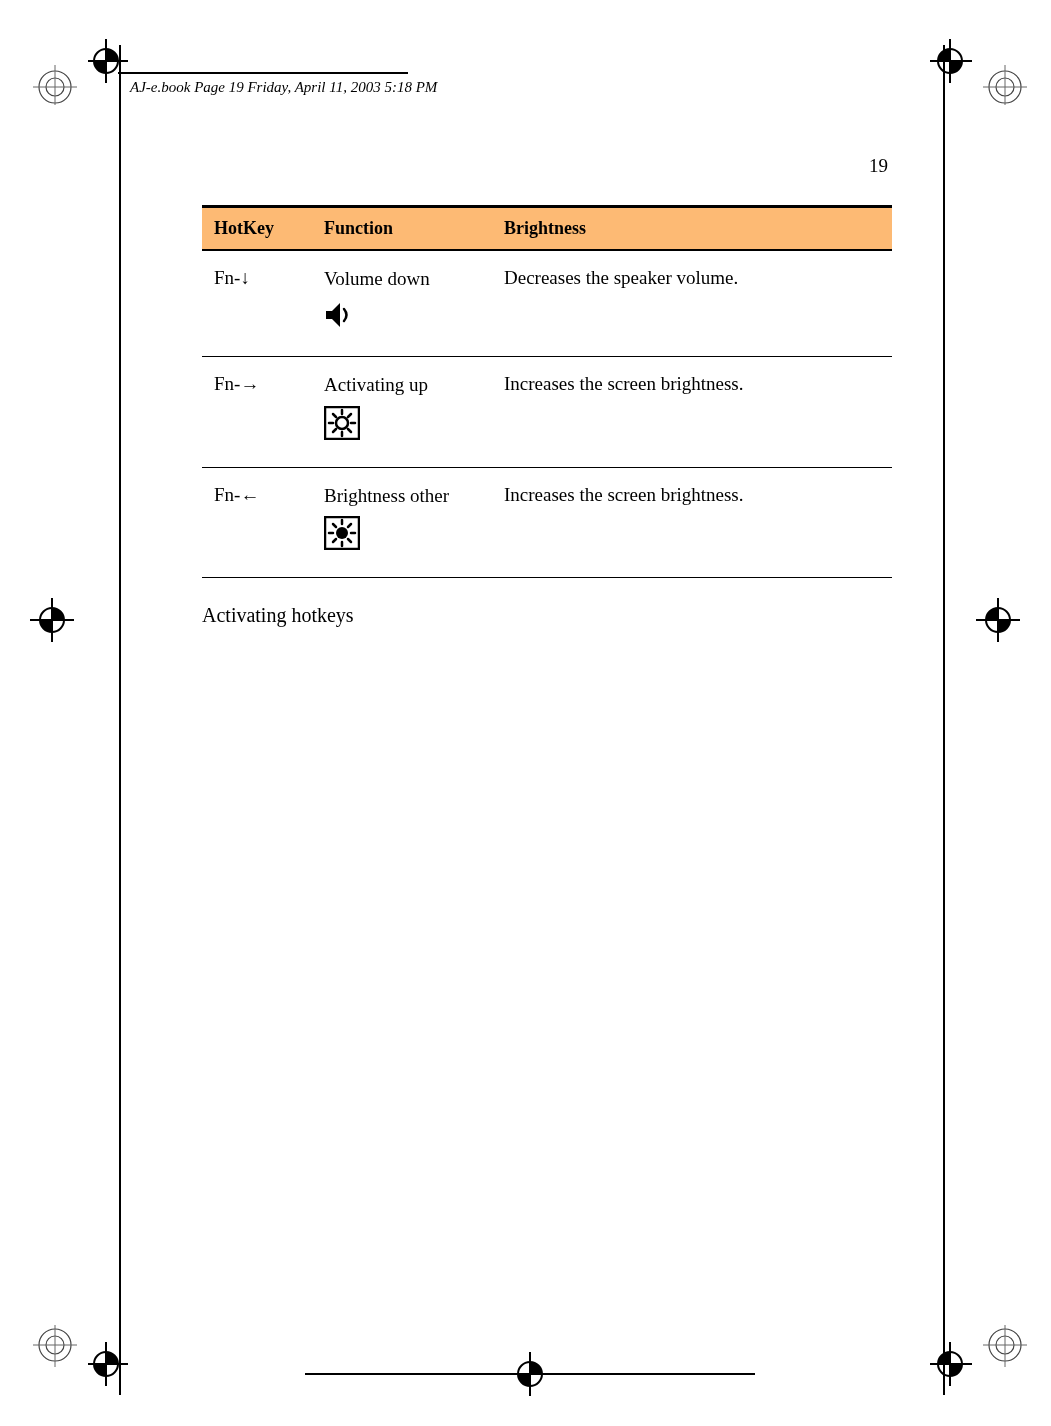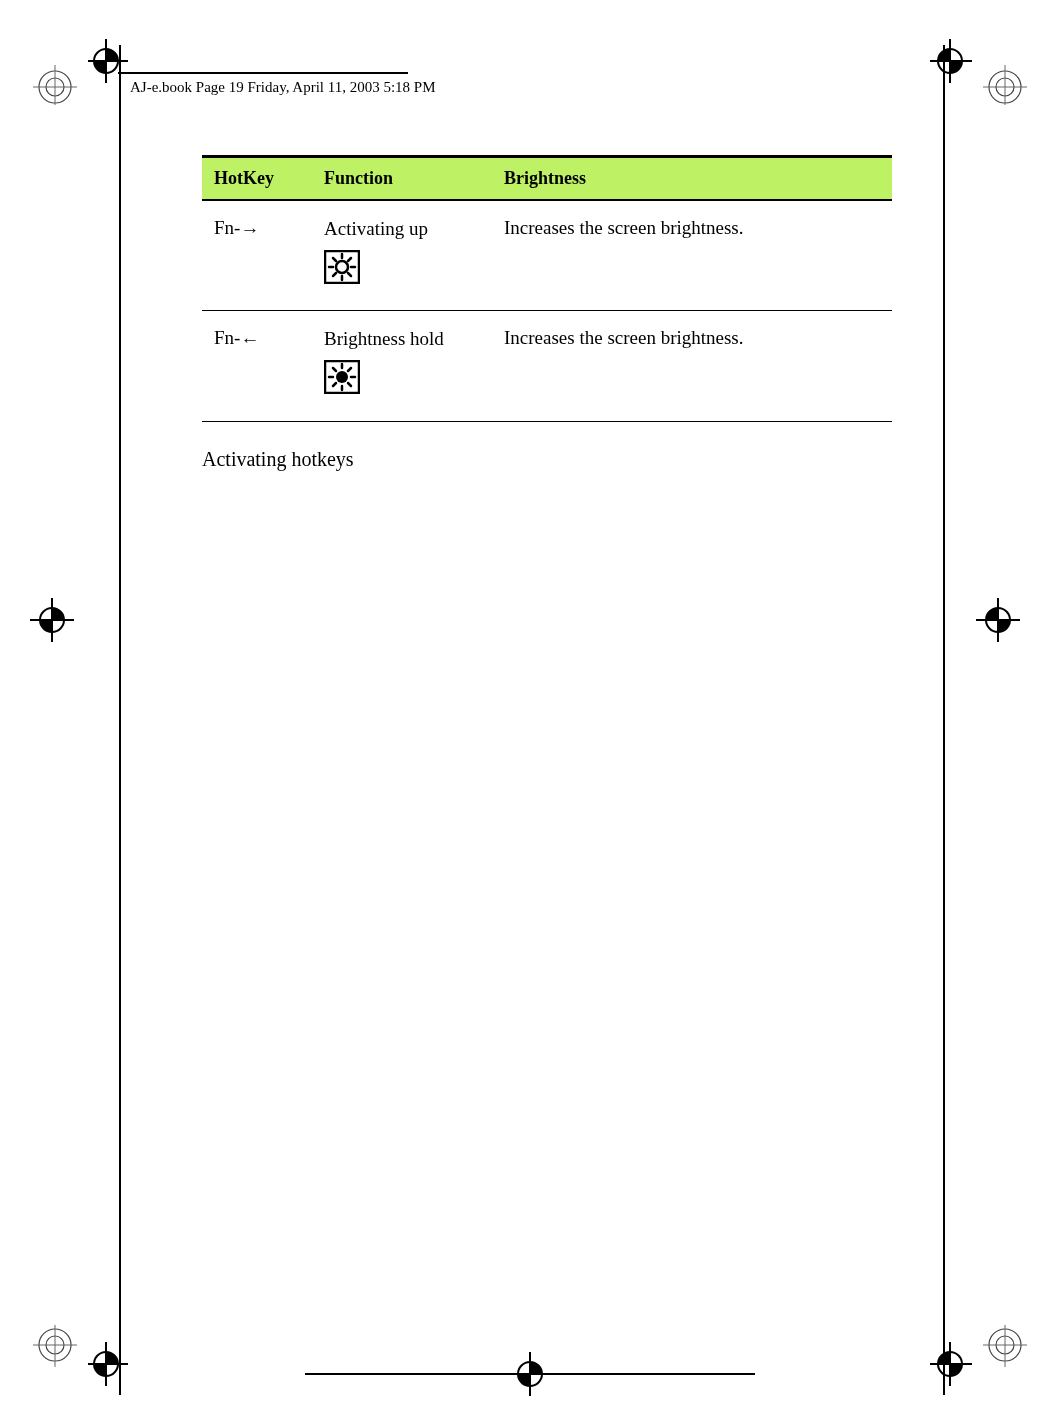--- a/index.html
+++ b/index.html
@@ -13,20 +13,21 @@
     height: 1426px;
     position: relative;
   }
 
   .header-text {
     position: absolute;
     top: 79px;
     left: 130px;
     font-size: 15px;
     font-family: 'Times New Roman', serif;
+    font-style: italic;
   }
   .header-line {
     position: absolute;
     top: 72px;
     left: 118px;
     width: 290px;
     height: 2px;
     background: #000;
   }
 
@@ -42,21 +43,21 @@
     margin-bottom: 28px;
     padding-right: 4px;
   }
 
   table.hotkeys {
     width: 100%;
     border-collapse: collapse;
     border-top: 3px solid #000;
   }
   table.hotkeys th {
-    background: #bef264;
+    background: #fdba74;
     text-align: left;
     font-weight: bold;
     font-size: 18px;
     padding: 10px 12px 10px 12px;
     border-bottom: 2px solid #000;
   }
   table.hotkeys td {
     vertical-align: top;
     padding: 16px 12px 20px 12px;
     font-size: 19px;
@@ -174,30 +175,44 @@
   <path d="M35 14 A12 12 0 0 1 47 26 L35 26 Z" fill="#000"></path>
   <path d="M35 38 A12 12 0 0 1 23 26 L35 26 Z" fill="#000"></path>
   <line x1="35" y1="4" x2="35" y2="48" stroke="#000" stroke-width="2"></line>
   <line x1="13" y1="26" x2="57" y2="26" stroke="#000" stroke-width="2"></line>
 </svg>
 <svg style="position:absolute;top:1372px;left:305px;width:450px;height:4px">
   <line x1="0" y1="2" x2="450" y2="2" stroke="#000" stroke-width="2"></line>
 </svg>
 
 <div class="page-content">
+  <div class="page-number">19</div>
 
   <table class="hotkeys">
     <thead>
       <tr>
         <th class="col-hotkey">HotKey</th>
         <th class="col-function">Function</th>
         <th>Brightness</th>
       </tr>
     </thead>
     <tbody>
+      <tr>
+        <td>Fn-↓</td>
+        <td class="func-cell">
+          <span>Volume down</span>
+          <div class="icon-wrap">
+            <svg width="34" height="30" viewBox="0 0 34 30">
+              <path d="M2 11 L8 11 L16 3 L16 27 L8 19 L2 19 Z" fill="#000"></path>
+              <path d="M20 9 Q25 15 20 21" fill="none" stroke="#000" stroke-width="2.5" stroke-linecap="round"></path>
+            </svg>
+          </div>
+        </td>
+        <td>Decreases the speaker volume.</td>
+      </tr>
       <tr>
         <td>Fn-→</td>
         <td class="func-cell">
           <span>Activating up</span>
           <div class="icon-wrap">
             <svg width="36" height="34" viewBox="0 0 36 34">
               <rect x="1" y="1" width="34" height="32" fill="none" stroke="#000" stroke-width="2.5"></rect>
               <circle cx="18" cy="17" r="6" fill="none" stroke="#000" stroke-width="2.5"></circle>
               <g stroke="#000" stroke-width="2.5" stroke-linecap="round">
                 <line x1="18" y1="4" x2="18" y2="8"></line>
@@ -210,21 +225,21 @@
                 <line x1="12" y1="23" x2="9" y2="26"></line>
               </g>
             </svg>
           </div>
         </td>
         <td>Increases the screen brightness.</td>
       </tr>
       <tr>
         <td>Fn-←</td>
         <td class="func-cell">
-          <span>Brightness hold</span>
+          <span>Brightness other</span>
           <div class="icon-wrap">
             <svg width="36" height="34" viewBox="0 0 36 34">
               <rect x="1" y="1" width="34" height="32" fill="none" stroke="#000" stroke-width="2.5"></rect>
               <circle cx="18" cy="17" r="6" fill="#000"></circle>
               <g stroke="#000" stroke-width="2.5" stroke-linecap="round">
                 <line x1="18" y1="4" x2="18" y2="8"></line>
                 <line x1="18" y1="26" x2="18" y2="30"></line>
                 <line x1="5" y1="17" x2="9" y2="17"></line>
                 <line x1="27" y1="17" x2="31" y2="17"></line>
                 <line x1="9" y1="8" x2="12" y2="11"></line>

